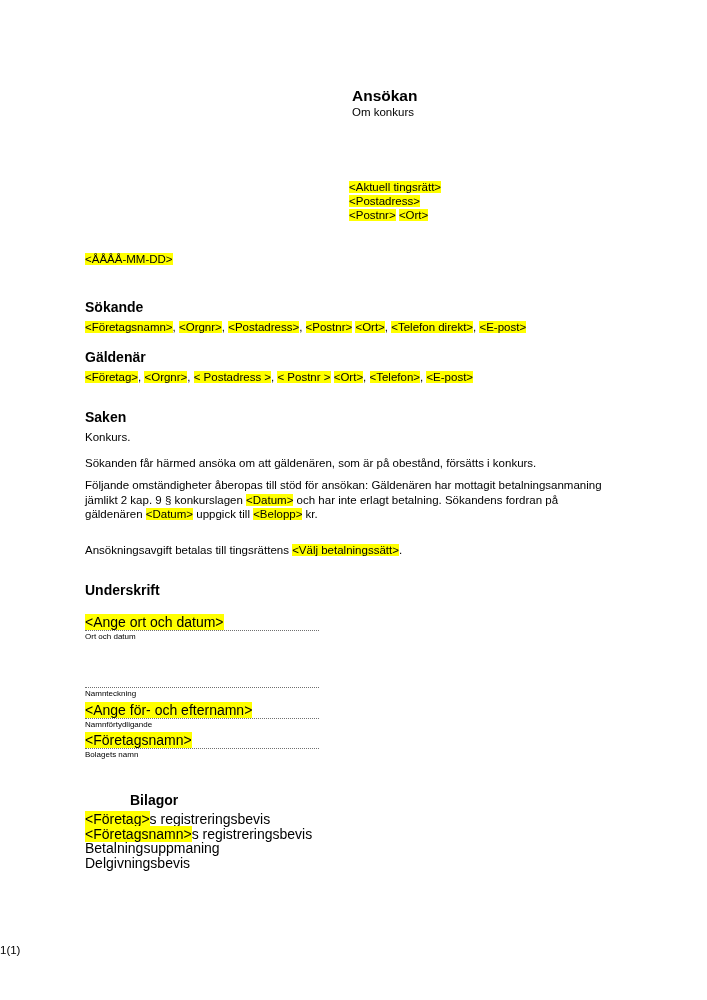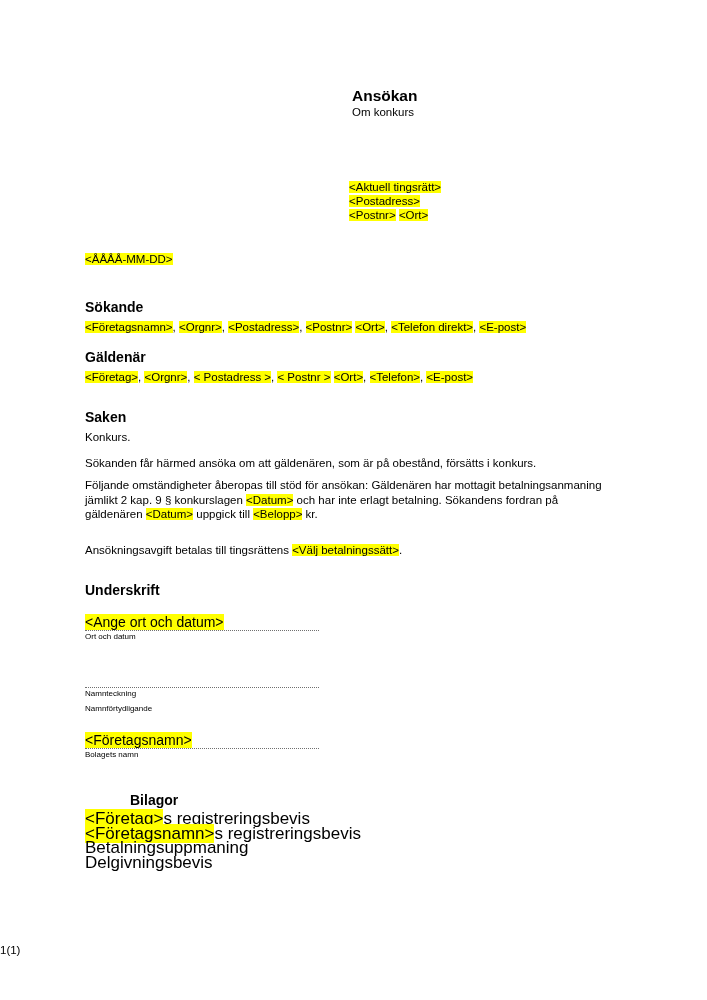--- a/index.html
+++ b/index.html
@@ -22,21 +22,21 @@
   .hl { background: var(--hl, #ffff00); }
   .sig-field { position: absolute; left: 85px; width: 234px; }
   .sig-value {
     width: 234px;
     min-height: 16px;
     font-size: 14px;
     line-height: 15px;
     border-bottom: 1px dotted #707070;
   }
   .sig-caption { font-size: 8px; line-height: 10px; padding-top: 1px; }
-  .attach-list { font-size: 17px; line-height: 14.6px; }
+  .attach-list { font-size: 14px; line-height: 14.6px; }
   .footer {
     position: absolute;
     top: 944px;
     left: 0;
     width: 707px;
     text-align: left;
     font-size: 11.5px;
   }
 </style>
 </head>
@@ -79,20 +79,21 @@
     <div class="sig-value"><span><span class="hl">&lt;Ange ort och datum&gt;</span></span></div>
     <div class="sig-caption">Ort och datum</div>
   </div>
 
   <div class="sig-field" style="top:672px;">
     <div class="sig-value"><span></span></div>
     <div class="sig-caption">Namnteckning</div>
   </div>
 
   <div class="sig-field" style="top:703px;">
+    <div class="sig-value"><span><span class="hl">&lt;Ange för- och efternamn&gt;</span></span></div>
     <div class="sig-caption">Namnförtydligande</div>
   </div>
 
   <div class="sig-field" style="top:733px;">
     <div class="sig-value"><span><span class="hl">&lt;Företagsnamn&gt;</span></span></div>
     <div class="sig-caption">Bolagets namn</div>
   </div>
 
   <div class="abs h2" style="left:85px; top:792px;padding-left:45px;">Bilagor</div>
   <div class="abs attach-list" style="left:85px; top:812px;">

